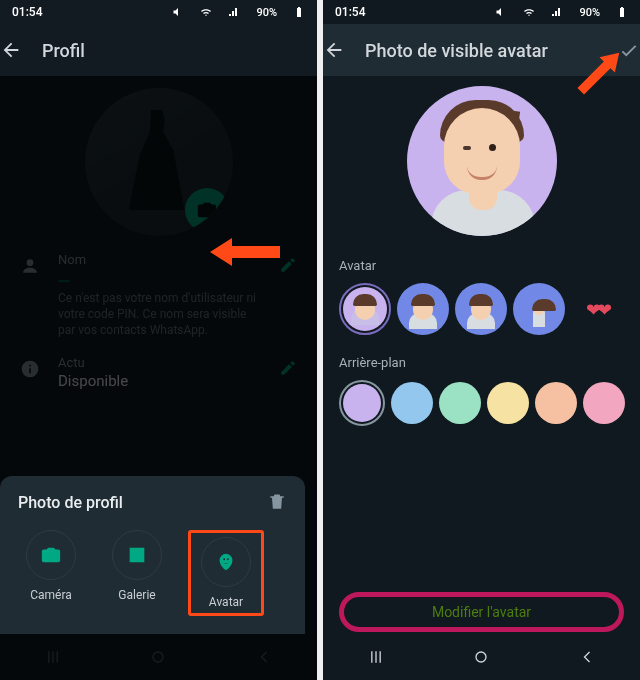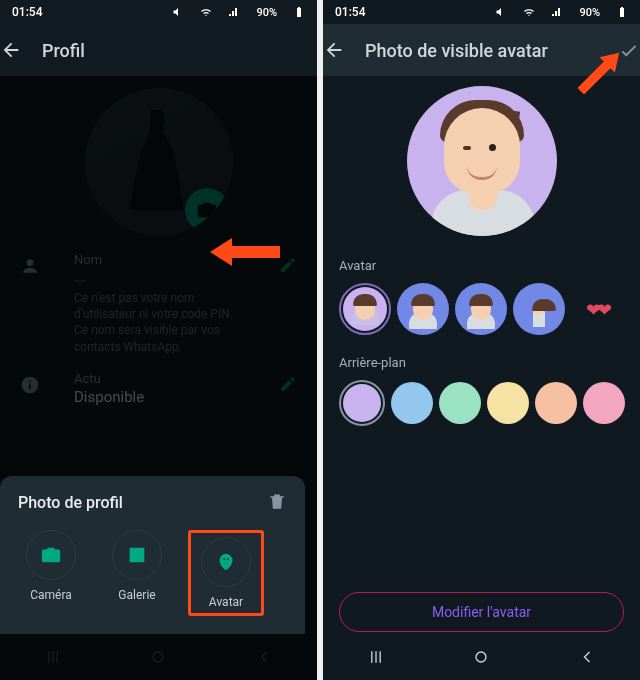--- a/index.html
+++ b/index.html
@@ -73,21 +73,21 @@
     clip-path: polygon(40% 0,60% 0,65% 10%,62% 22%,80% 40%,100% 100%,0 100%,20% 45%,38% 22%);
   }
   .cam-badge {
     position:absolute; right:4px; bottom:4px;
     width:44px; height:44px; border-radius:50%;
     background:#00a884;
     display:flex; align-items:center; justify-content:center;
   }
   .cam-badge svg { width:22px; height:22px; fill:#0b1419; }
 
-  .field-row { display:flex; align-items:flex-start; padding: 16px 20px 0 20px; gap:34px; color:#8696a0; }
+  .field-row { display:flex; align-items:flex-start; padding: 16px 20px 0 20px; gap:18px; color:#8696a0; }
   .field-row svg.lead { width:20px; height:20px; fill:#8696a0; margin-top:4px; flex-shrink:0; }
   .field-row .col { flex:1; }
   .field-label { font-size:13px; color:#8696a0; }
   .field-value { font-size:15px; color:#e9edef; padding:2px 0; }
   .field-value.chip {
     display:inline-block; background:#005c4b; color:#e9edef;
     padding:1px 6px; border-radius:3px; font-size:14px;
   }
   .field-hint { font-size:12px; color:#667781; line-height:1.35; margin-top:4px; max-width:230px; }
   .field-row svg.edit { width:18px; height:18px; fill:#00a884; margin-top:4px; }
@@ -189,25 +189,25 @@
   .bg-swatch.selected {
     border:2px solid #8696a0;
     padding:2px;
     width:46px; height:46px;
     display:flex; align-items:center; justify-content:center;
   }
   .bg-swatch.selected .inner { width:38px; height:38px; border-radius:50%; }
 
   .modify-btn {
     margin:150px 16px 0 16px;
-    border:1px solid #be185d;
+    border:5px solid #be185d;
     border-radius:24px;
     height:40px;
     display:flex; align-items:center; justify-content:center;
-    color:#8b5cf6; font-size:14px;
+    color:#4d7c0f; font-size:14px;
   }
   .phone.bright { background:#0f191f; }
   .phone.bright .header { background:#1f2c34; }
 </style>
 </head>
 <body>
 
 <div class="phone">
 
   <div class="statusbar">

